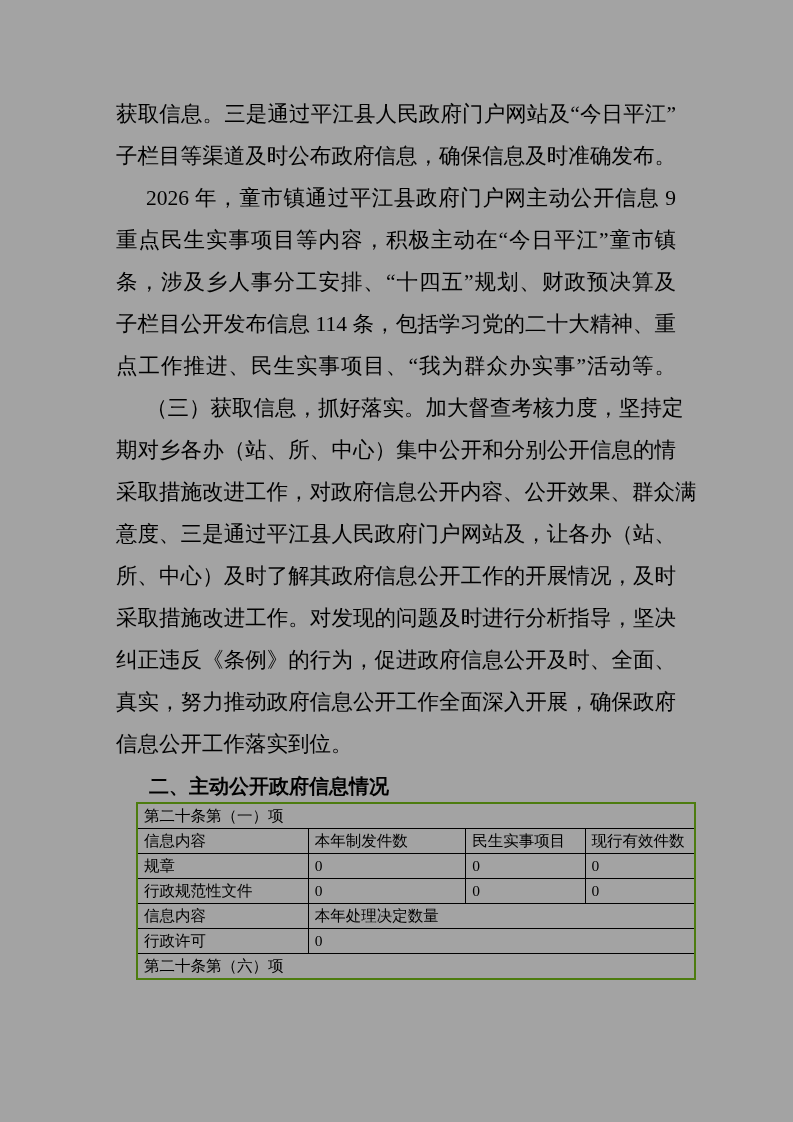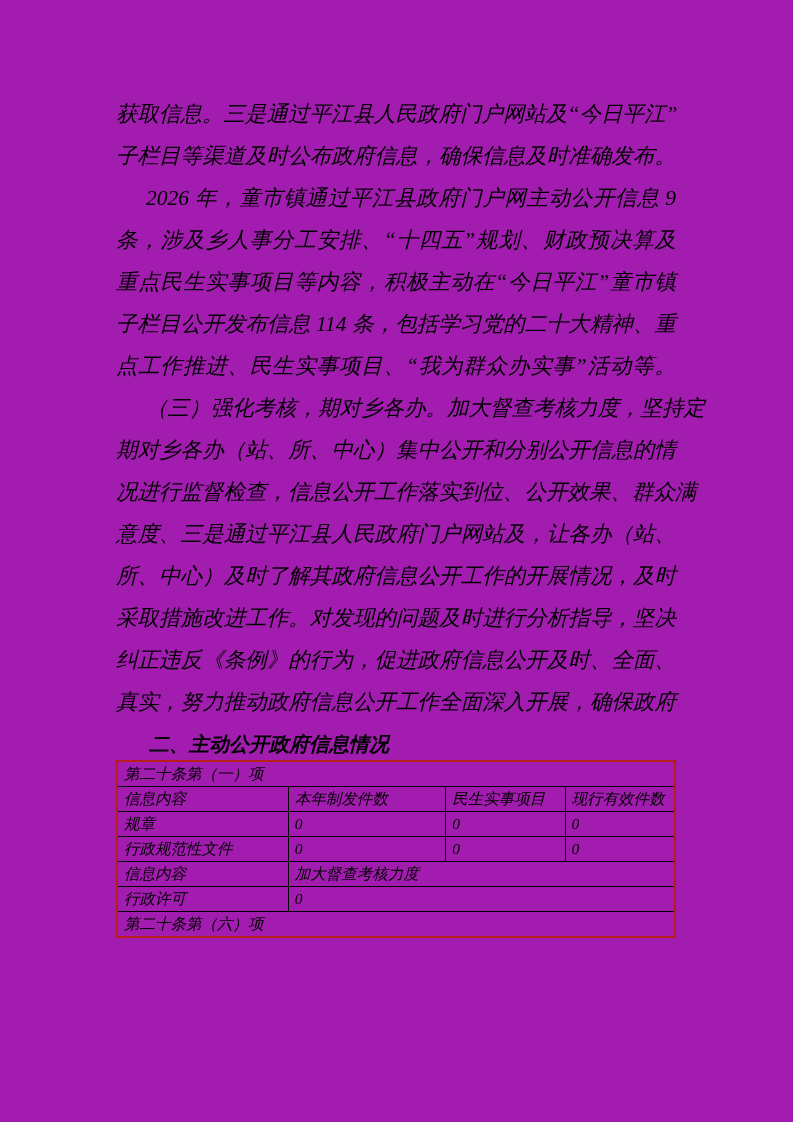--- a/index.html
+++ b/index.html
@@ -1,21 +1,20 @@
 <!DOCTYPE html>
 <html><head>
 <meta charset="utf-8">
 <style>
   html,body{margin:0;padding:0;background:#fff;}
   .page{
     position:relative;
     width:793px;height:1122px;
-    background:#a21caf;color:#000;
+    background:#a3a3a3;color:#000;
     overflow:hidden;
-    font-style:italic;
   }
   .content{
     position:absolute;
     left:116px;top:93px;width:560px;
   }
   .bline{
     font-family:"Liberation Serif","DejaVu Serif",serif;
     font-size:21.5px;
     height:42px;line-height:42px;
     white-space:nowrap;
@@ -32,21 +31,22 @@
     font-size:20px;
     height:42px;line-height:42px;
     text-indent:33px;
     white-space:nowrap;
   }
   table.info{
     width:100%;
     border-collapse:collapse;
     table-layout:fixed;
     margin-top:-5px;
-    border:2px solid #b91c1c;
+    border:2px solid #4d7c0f;
+    margin-left:20px;
   }
   table.info td{
     border:1px solid #000;
     height:24px;
     padding:0 2px 0 6px;
     font-family:"Liberation Serif","DejaVu Serif",serif;
     font-size:15.5px;
     line-height:1.15;
     vertical-align:middle;
     color:#000;
@@ -56,32 +56,33 @@
 </style>
 </head>
 <body>
 
 <div class="page">
   <div class="content">
 
     <div class="bline just">获取信息。三是通过平江县人民政府门户网站及“今日平江”</div>
     <div class="bline just">子栏目等渠道及时公布政府信息，确保信息及时准确发布。</div>
     <div class="bline just indent">2026 年，童市镇通过平江县政府门户网主动公开信息 9</div>
+    <div class="bline just">重点民生实事项目等内容，积极主动在“今日平江”童市镇</div>
     <div class="bline just">条，涉及乡人事分工安排、“十四五”规划、财政预决算及</div>
-    <div class="bline just">重点民生实事项目等内容，积极主动在“今日平江”童市镇</div>
     <div class="bline just">子栏目公开发布信息 114 条，包括学习党的二十大精神、重</div>
     <div class="bline just">点工作推进、民生实事项目、“我为群众办实事”活动等。</div>
-    <div class="bline just indent">（三）强化考核，期对乡各办。加大督查考核力度，坚持定</div>
+    <div class="bline just indent">（三）获取信息，抓好落实。加大督查考核力度，坚持定</div>
     <div class="bline just">期对乡各办（站、所、中心）集中公开和分别公开信息的情</div>
-    <div class="bline just">况进行监督检查，信息公开工作落实到位、公开效果、群众满</div>
+    <div class="bline just">采取措施改进工作，对政府信息公开内容、公开效果、群众满</div>
     <div class="bline just">意度、三是通过平江县人民政府门户网站及，让各办（站、</div>
     <div class="bline just">所、中心）及时了解其政府信息公开工作的开展情况，及时</div>
     <div class="bline just">采取措施改进工作。对发现的问题及时进行分析指导，坚决</div>
     <div class="bline just">纠正违反《条例》的行为，促进政府信息公开及时、全面、</div>
     <div class="bline just">真实，努力推动政府信息公开工作全面深入开展，确保政府</div>
+    <div class="bline">信息公开工作落实到位。</div>
 
     <div class="heading">二、主动公开政府信息情况</div>
 
     <table class="info">
       <colgroup>
         <col style="width:30.7%">
         <col style="width:28.2%">
         <col style="width:21.4%">
         <col style="width:19.7%">
       </colgroup>
@@ -102,21 +103,21 @@
           <td>0</td>
         </tr>
         <tr>
           <td>行政规范性文件</td>
           <td>0</td>
           <td>0</td>
           <td>0</td>
         </tr>
         <tr>
           <td>信息内容</td>
-          <td colspan="3">加大督查考核力度</td>
+          <td colspan="3">本年处理决定数量</td>
         </tr>
         <tr>
           <td>行政许可</td>
           <td colspan="3">0</td>
         </tr>
         <tr>
           <td colspan="4">第二十条第（六）项</td>
         </tr>
       </tbody>
     </table>

